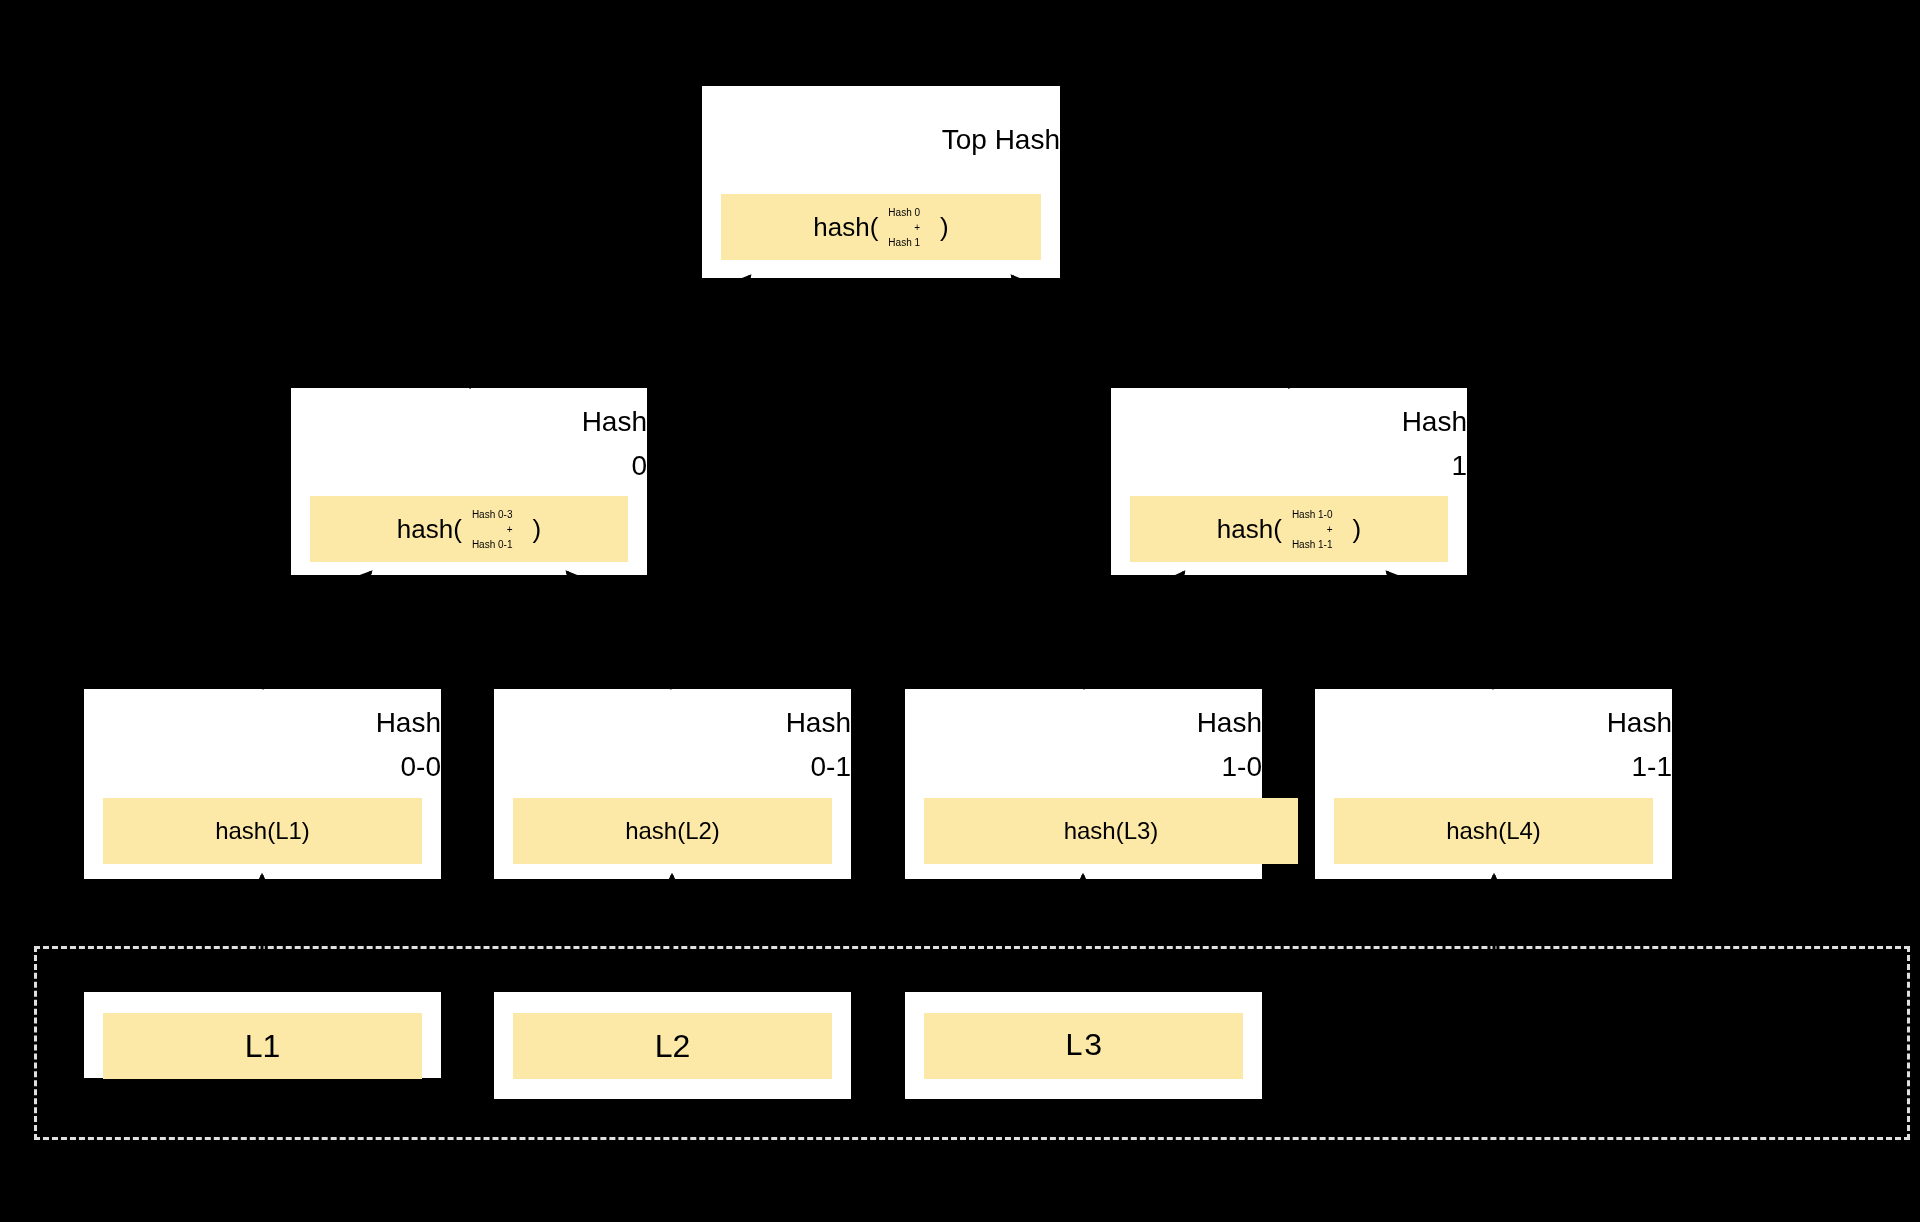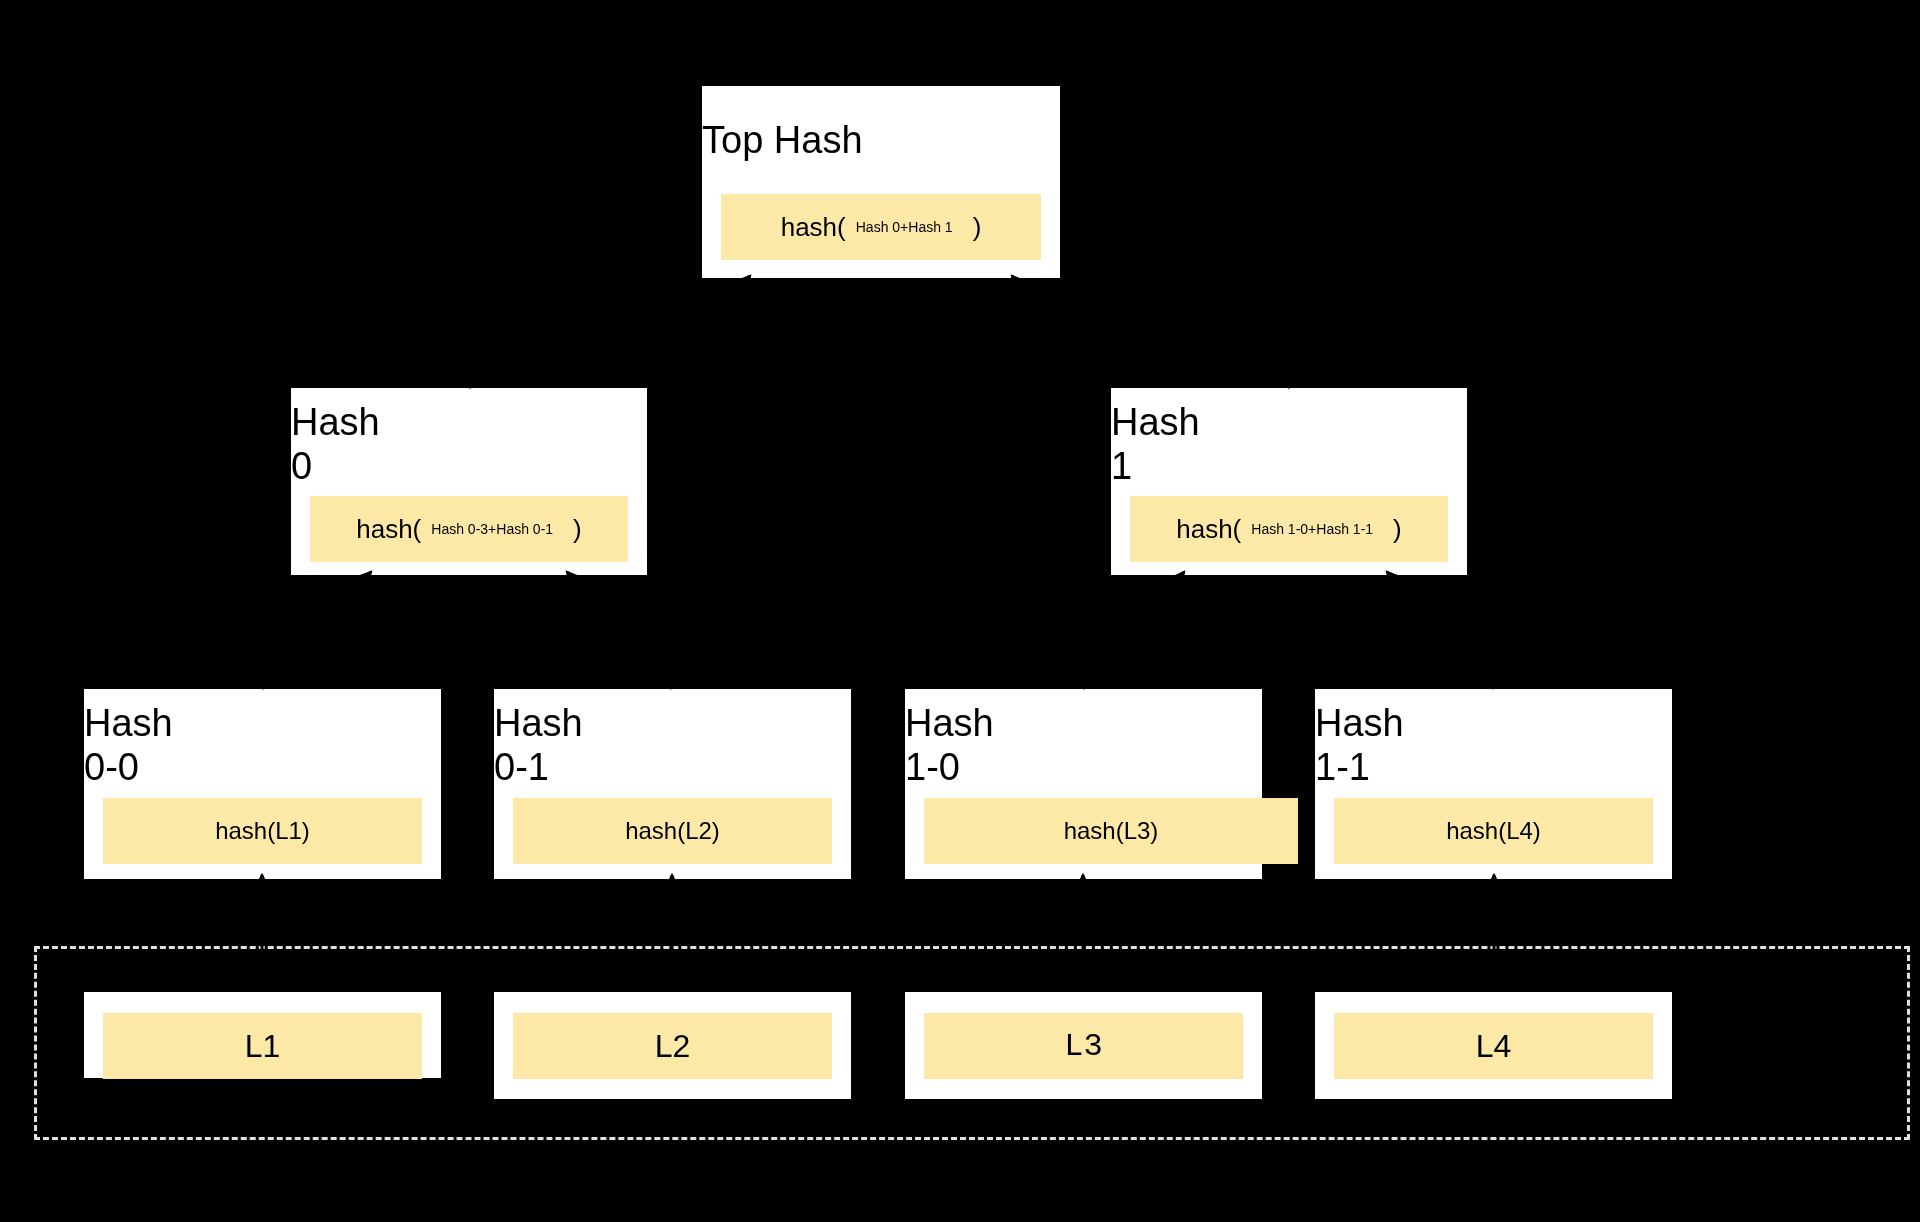--- a/index.html
+++ b/index.html
@@ -17,22 +17,22 @@
     font-family:"Liberation Sans",sans-serif;
     color:var(--text);
     overflow:hidden;
   }
   .node{
     position:absolute;
     background:var(--box-bg);
     box-sizing:border-box;
   }
   .node .title{
-    text-align:left;
-    font-size:38px;
+    text-align:right;
+    font-size:28px;
     line-height:44px;
     padding-top:12px;
     color:var(--text);
   }
   .node.root .title{
     padding-top:32px;
   }
   .hl{
     position:absolute;
     background:var(--highlight-bg);
@@ -43,22 +43,23 @@
   }
   .fn{
     font-size:26px;
     white-space:pre;
   }
   .fn.close{
     margin-left:20px;
   }
   .stack{
     display:flex;
-    align-items:flex-start;
-    font-size:14px;
+    flex-direction:column;
+    align-items:flex-end;
+    font-size:10px;
     line-height:15px;
     margin-left:10px;
   }
   .stack span{display:block;}
   .formula{
     font-size:24px;
   }
   .leaf-label{
     font-size:32px;
   }
@@ -178,25 +179,20 @@
       <span class="leaf-label">L2</span>
     </div>
   </div>
 
   <div class="node" style="left:905px;top:992px;width:357px;height:107px;font-family:Liberation Mono, monospace;">
     <div class="hl" style="left:19px;top:21px;width:319px;height:66px;">
       <span class="leaf-label">L3</span>
     </div>
   </div>
 
-  <div class="node" style="left:1315px;top:992px;width:357px;height:107px;">
-    <div class="hl" style="left:19px;top:21px;width:319px;height:66px;">
-      <span class="leaf-label">L4</span>
-    </div>
-  </div>
 
   <svg class="arrows" width="1920" height="1222" viewBox="0 0 1920 1222">
     <defs>
       <marker id="arrow" viewBox="0 0 10 10" refX="8.5" refY="5" markerWidth="5" markerHeight="5" orient="auto-start-reverse">
         <path d="M0,0 L10,5 L0,10 z" fill="#000000"></path>
       </marker>
     </defs>
     <g stroke="#000000" stroke-width="3" fill="none">
       <path d="M469,388 C520,330 700,330 750,276" marker-end="url(#arrow)"></path>
       <path d="M1290,388 C1240,330 1060,330 1012,276" marker-end="url(#arrow)"></path>

